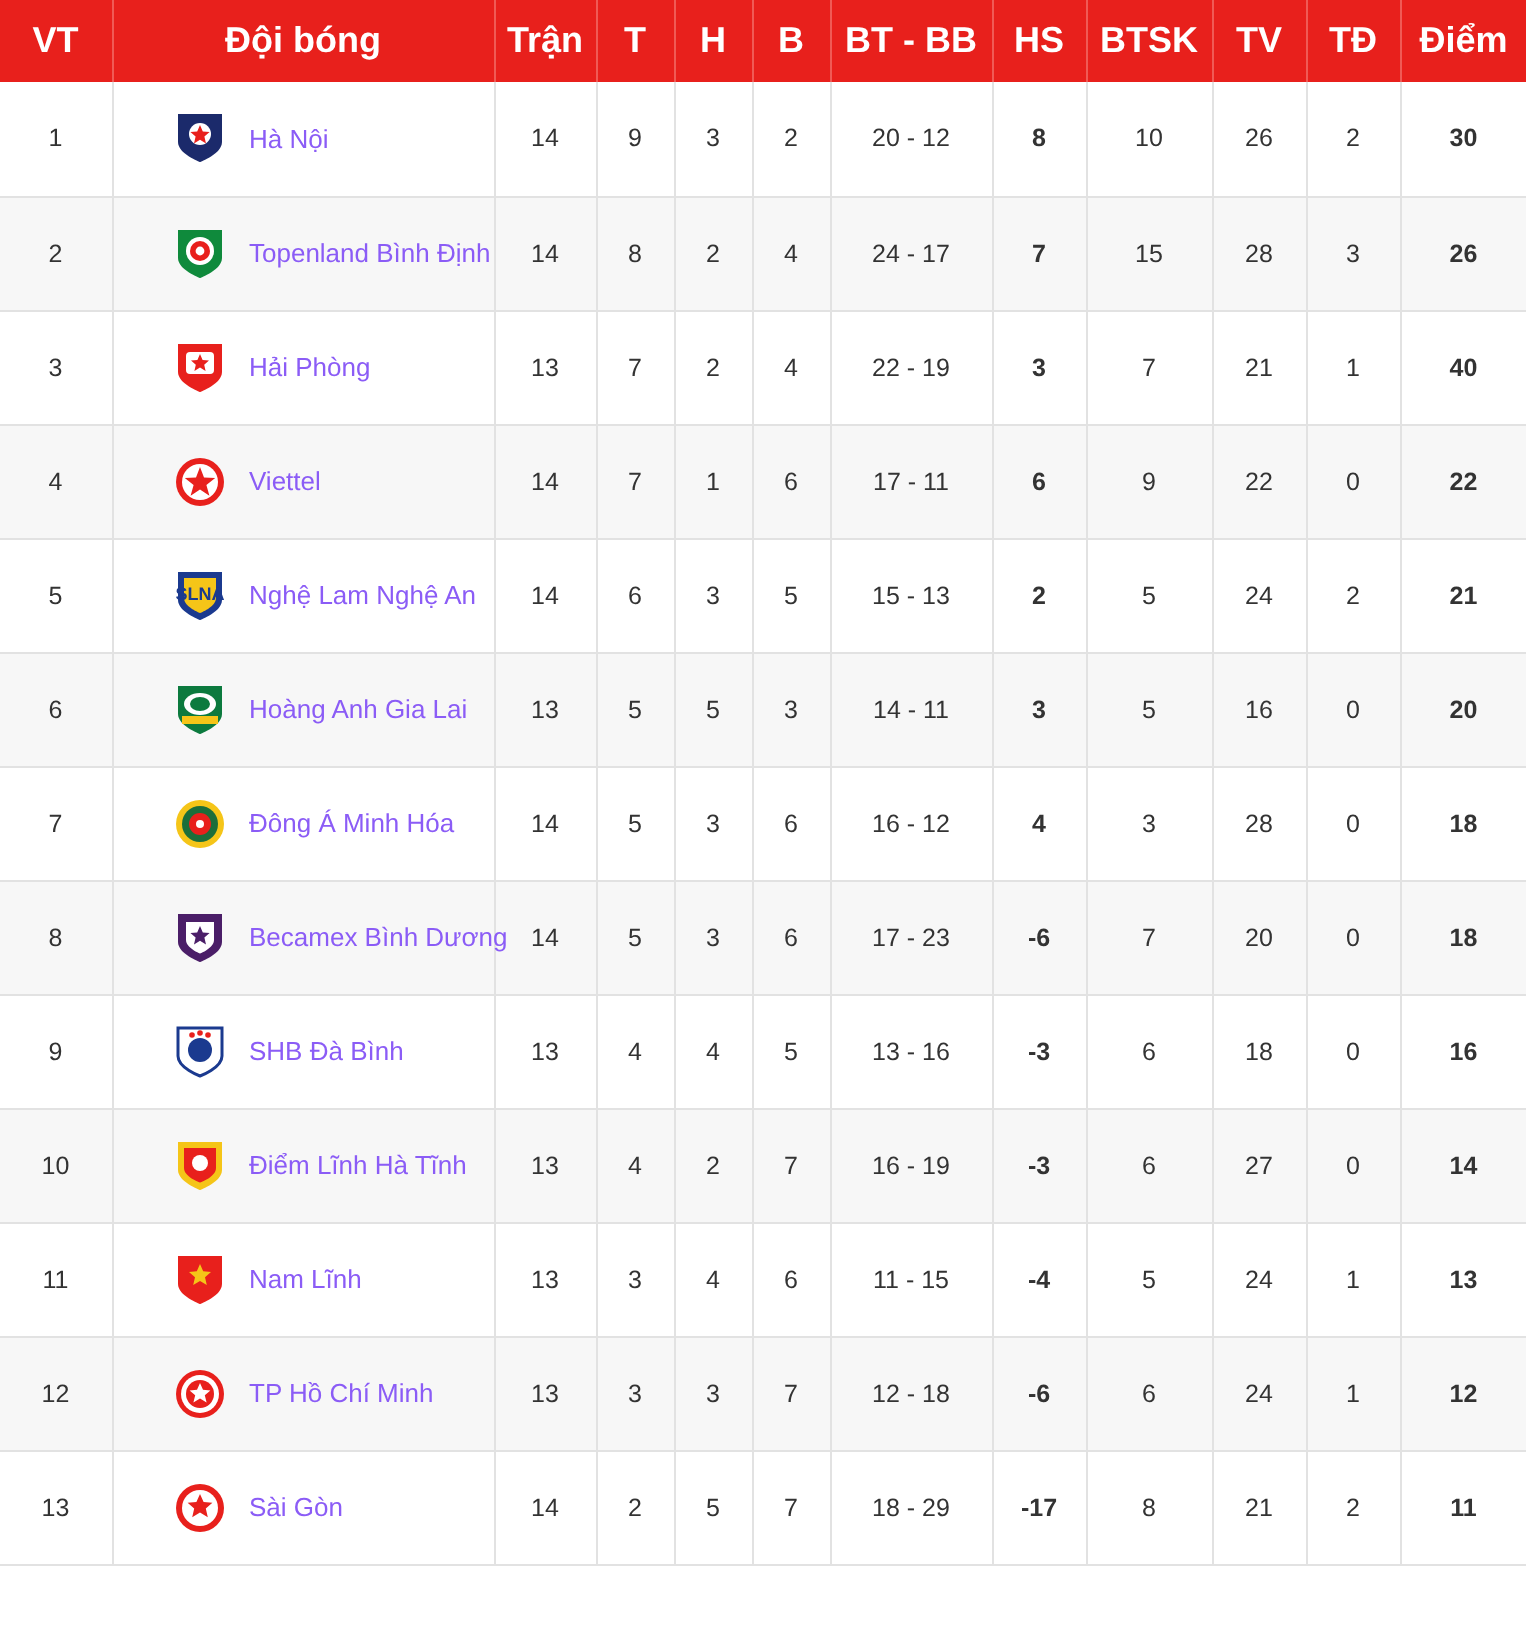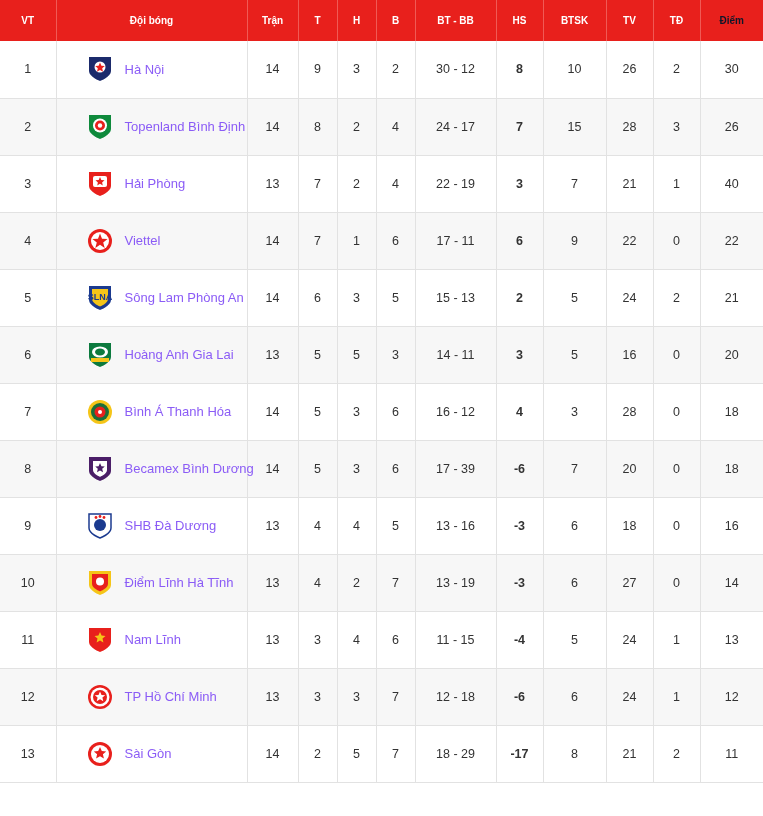--- a/index.html
+++ b/index.html
@@ -17,31 +17,31 @@
     overflow: hidden;
   }
   table.standings {
     width: 763px;
     border-collapse: collapse;
     table-layout: fixed;
   }
   table.standings thead th {
     background: #e8201c;
     color: #ffffff;
-    font-size: 10px;
+    font-size: 18px;
     font-weight: bold;
     height: 41px;
     padding: 0 2px;
     text-align: center;
     border-right: 1px solid #f05a55;
     vertical-align: middle;
     white-space: nowrap;
   }
   table.standings thead th.th-points {
-    color: #0f172a;
+    color: #ffffff;
     border-right: none;
   }
   table.standings thead th.th-team {
     text-align: center;
     margin-top: 44px;
   }
   table.standings tbody td {
     height: 57px;
     font-size: 12.5px;
     color: #333333;
@@ -67,21 +67,21 @@
     gap: 10px;
     padding-left: 28px;
   }
   .team-name {
     font-size: 13px;
     color: #8b5cf6;
     white-space: nowrap;
     text-align: center;
   }
   .cell-hs { font-weight: bold; color: #222; }
-  .cell-points { font-weight: normal; color: #e8201c; font-size: 14px; }
+  .cell-points { font-weight: bold; color: #e8201c; font-size: 14px; }
   .crest {
     width: 30px;
     height: 30px;
     flex: 0 0 30px;
     border-radius: 4px;
     position: relative;
     display: flex;
     align-items: flex-start;
     justify-content: center;
     overflow: hidden;
@@ -148,21 +148,21 @@
                   <path d="M15 8.5l1.4 3.2 3.4.3-2.6 2.3.8 3.4-3-1.8-3 1.8.8-3.4-2.6-2.3 3.4-.3z" fill="#e8201c"></path>
                 </svg>
               </span>
               <span class="team-name">Hà Nội</span>
             </div>
           </td>
           <td>14</td>
           <td>9</td>
           <td>3</td>
           <td>2</td>
-          <td>30 - 12</td>
+          <td>20 - 12</td>
           <td class="cell-hs">8</td>
           <td>10</td>
           <td>26</td>
           <td>2</td>
           <td class="cell-points cell-last">30</td>
         </tr>
         <tr class="alt">
           <td>2</td>
           <td class="cell-team">
             <div class="team-wrap">
@@ -242,21 +242,21 @@
           <td>5</td>
           <td class="cell-team">
             <div class="team-wrap">
               <span class="crest">
                 <svg width="30" height="30" viewBox="0 0 30 30">
                   <path d="M4 3h22v14c0 6-11 10-11 10S4 23 4 17z" fill="#1b3a8f"></path>
                   <path d="M7 6h16v10c0 4.5-8 7.5-8 7.5S7 20.5 7 16z" fill="#f5c518"></path>
                   <text x="15" y="17" font-size="9" font-family="Liberation Sans, sans-serif" font-weight="bold" fill="#1b3a8f" text-anchor="middle">SLNA</text>
                 </svg>
               </span>
-              <span class="team-name">Sông Lam Phòng An</span>
+              <span class="team-name">Nghệ Lam Nghệ An</span>
             </div>
           </td>
           <td>14</td>
           <td>6</td>
           <td>3</td>
           <td>5</td>
           <td>15 - 13</td>
           <td class="cell-hs">2</td>
           <td>5</td>
           <td>24</td>
@@ -294,21 +294,21 @@
           <td class="cell-team">
             <div class="team-wrap">
               <span class="crest">
                 <svg width="30" height="30" viewBox="0 0 30 30">
                   <circle cx="15" cy="15" r="12" fill="#f5c518"></circle>
                   <circle cx="15" cy="15" r="9" fill="#1b6e3a"></circle>
                   <circle cx="15" cy="15" r="5.5" fill="#e8201c"></circle>
                   <circle cx="15" cy="15" r="2" fill="#fff"></circle>
                 </svg>
               </span>
-              <span class="team-name">Bình Á Thanh Hóa</span>
+              <span class="team-name">Đông Á Minh Hóa</span>
             </div>
           </td>
           <td>14</td>
           <td>5</td>
           <td>3</td>
           <td>6</td>
           <td>16 - 12</td>
           <td class="cell-hs">4</td>
           <td>3</td>
           <td>28</td>
@@ -326,41 +326,41 @@
                   <path d="M15 9l1.4 3.2 3.4.3-2.6 2.3.8 3.4-3-1.8-3 1.8.8-3.4-2.6-2.3 3.4-.3z" fill="#4b1e68"></path>
                 </svg>
               </span>
               <span class="team-name">Becamex Bình Dương</span>
             </div>
           </td>
           <td>14</td>
           <td>5</td>
           <td>3</td>
           <td>6</td>
-          <td>17 - 39</td>
+          <td>17 - 23</td>
           <td class="cell-hs">-6</td>
           <td>7</td>
           <td>20</td>
           <td>0</td>
           <td class="cell-points cell-last">18</td>
         </tr>
         <tr>
           <td>9</td>
           <td class="cell-team">
             <div class="team-wrap">
               <span class="crest">
                 <svg width="30" height="30" viewBox="0 0 30 30">
                   <path d="M4 3h22v14c0 6-11 10-11 10S4 23 4 17z" fill="#fff" stroke="#1b3a8f" stroke-width="1.5"></path>
                   <circle cx="15" cy="14" r="6" fill="#1b3a8f"></circle>
                   <circle cx="11" cy="6.5" r="1.4" fill="#e8201c"></circle>
                   <circle cx="15" cy="5.5" r="1.4" fill="#e8201c"></circle>
                   <circle cx="19" cy="6.5" r="1.4" fill="#e8201c"></circle>
                 </svg>
               </span>
-              <span class="team-name">SHB Đà Dương</span>
+              <span class="team-name">SHB Đà Bình</span>
             </div>
           </td>
           <td>13</td>
           <td>4</td>
           <td>4</td>
           <td>5</td>
           <td>13 - 16</td>
           <td class="cell-hs">-3</td>
           <td>6</td>
           <td>18</td>
@@ -378,21 +378,21 @@
                   <circle cx="15" cy="13.5" r="4" fill="#fff"></circle>
                 </svg>
               </span>
               <span class="team-name">Điểm Lĩnh Hà Tĩnh</span>
             </div>
           </td>
           <td>13</td>
           <td>4</td>
           <td>2</td>
           <td>7</td>
-          <td>13 - 19</td>
+          <td>16 - 19</td>
           <td class="cell-hs">-3</td>
           <td>6</td>
           <td>27</td>
           <td>0</td>
           <td class="cell-points cell-last">14</td>
         </tr>
         <tr>
           <td>11</td>
           <td class="cell-team">
             <div class="team-wrap">

